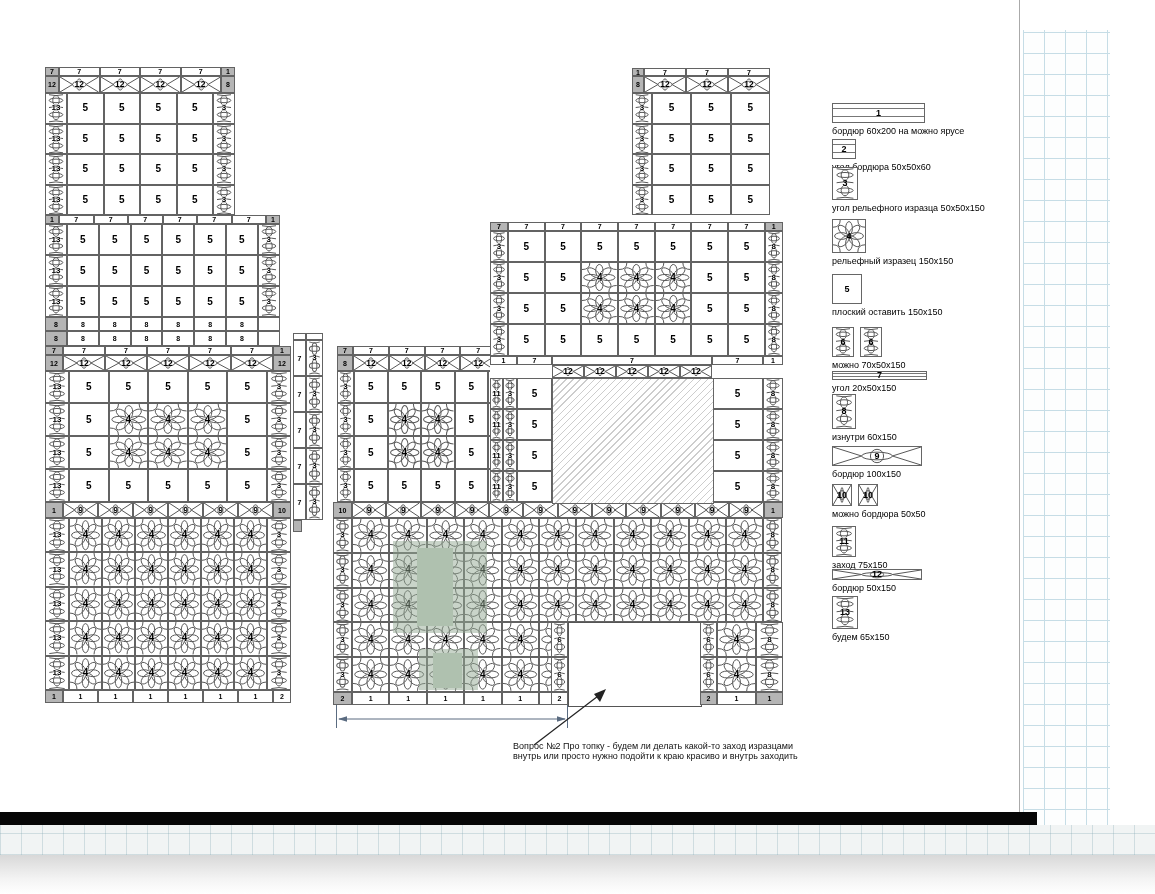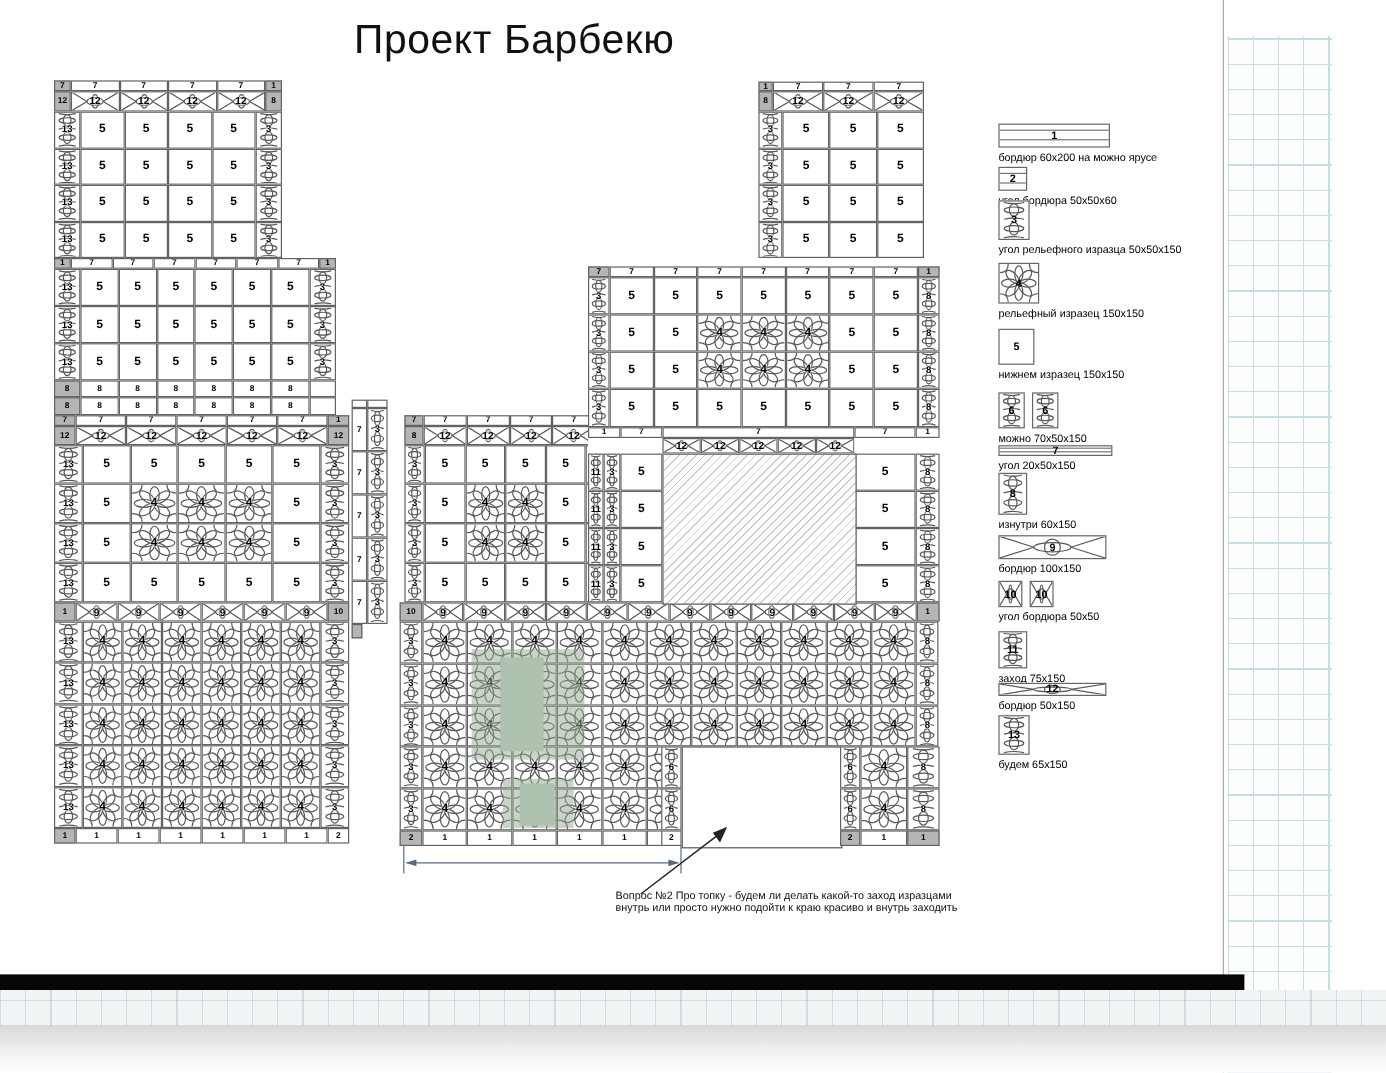--- a/index.html
+++ b/index.html
@@ -67,21 +67,20 @@
 
 <div id="stage">
 
   <div class="right-margin">
     <div class="right-grid gridpaper"></div>
   </div>
   <div class="bottom-grid"></div>
   <div class="bottom-fade"></div>
   <div class="black-bar"></div>
 
-  <div class="title">Проект Барбекю</div>
 
   <div class="legend">
       <div class="lg-item" style="top: 8px;">
         <div class="lg-tiles">
           <div class="lg-tile band" style="width: 93px; height: 20px;">
             <span class="lb">1</span>
           </div>
         </div>
         <div class="lg-cap">бордюр 60x200 на можно ярусе</div>
       </div>
@@ -114,21 +113,21 @@
           </div>
         </div>
         <div class="lg-cap">рельефный изразец 150x150</div>
       </div>
       <div class="lg-item" style="top: 179px;">
         <div class="lg-tiles">
           <div class="lg-tile" style="width: 30px; height: 30px;">
             <span class="lb">5</span>
           </div>
         </div>
-        <div class="lg-cap">нижнем изразец 150x150</div>
+        <div class="lg-cap">плоский оставить 150x150</div>
       </div>
       <div class="lg-item" style="top: 232px;">
         <div class="lg-tiles">
           <div class="lg-tile" style="width: 22px; height: 30px;">
             <svg class="deco" viewBox="0 0 20 40" preserveAspectRatio="none">
               <use href="#sym-e"></use>
             </svg>
             <span class="lb">6</span>
           </div>
           <div class="lg-tile" style="width: 22px; height: 30px;">
@@ -178,21 +177,21 @@
             </svg>
             <span class="lb">10</span>
           </div>
           <div class="lg-tile" style="width: 20px; height: 22px;">
             <svg class="deco" viewBox="0 0 40 14" preserveAspectRatio="none">
               <use href="#sym-b"></use>
             </svg>
             <span class="lb">10</span>
           </div>
         </div>
-        <div class="lg-cap">угол бордюра 50x50</div>
+        <div class="lg-cap">можно бордюра 50x50</div>
       </div>
       <div class="lg-item" style="top: 431px;">
         <div class="lg-tiles">
           <div class="lg-tile" style="width: 24px; height: 31px;">
             <svg class="deco" viewBox="0 0 20 40" preserveAspectRatio="none">
               <use href="#sym-e"></use>
             </svg>
             <span class="lb">11</span>
           </div>
         </div>

